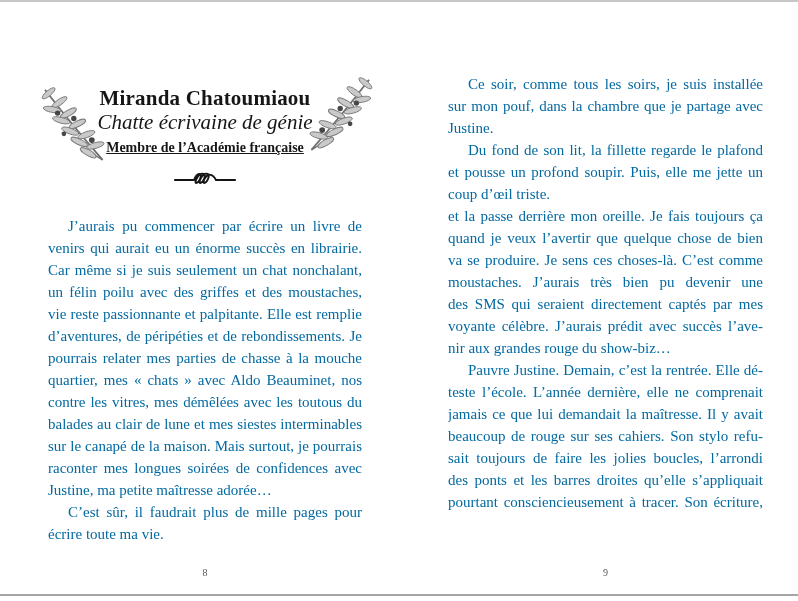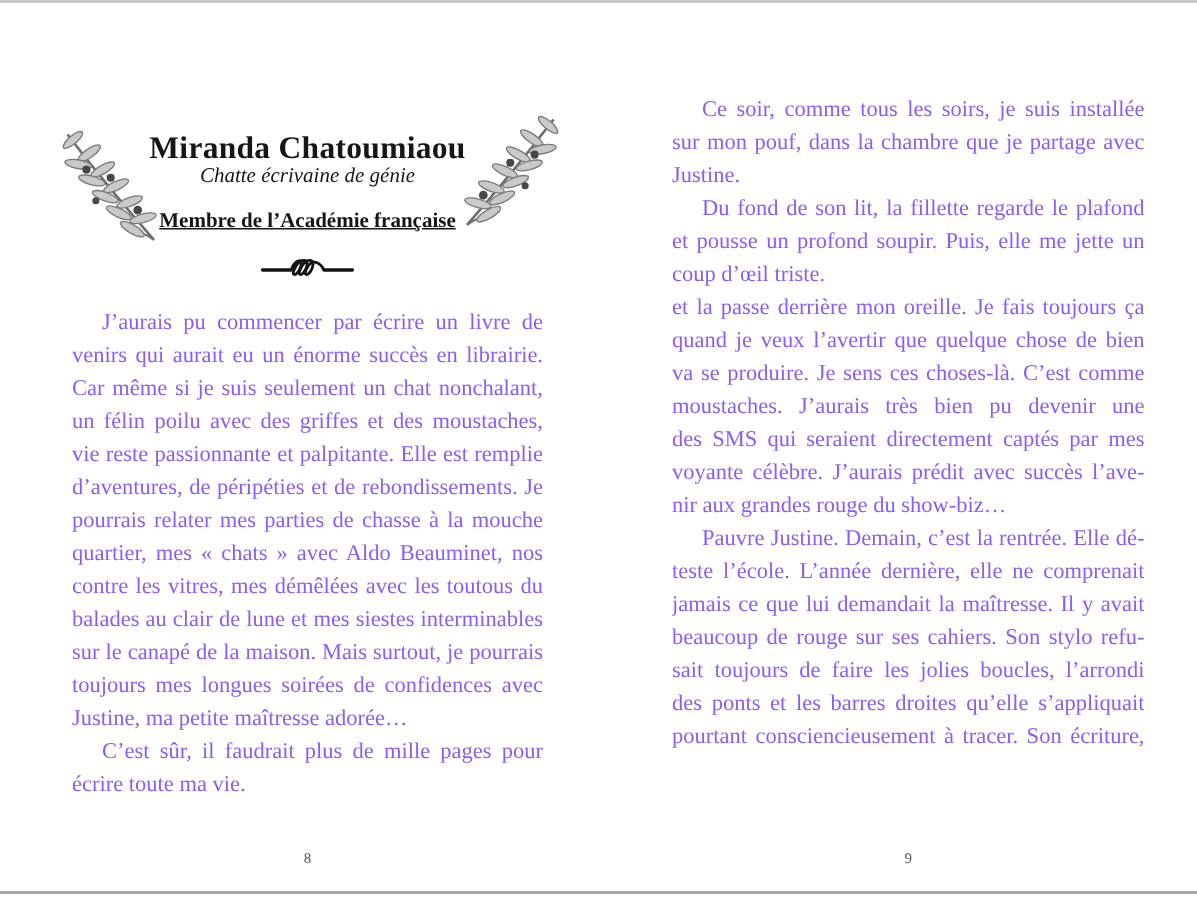--- a/index.html
+++ b/index.html
@@ -15,36 +15,36 @@
   .rule.bottom { top:594px; height:2px; background:#a6a6a6; }
 
   .page { position:absolute; top:0; height:601px; }
   .page.left  { left:48px;  width:314px; }
   .page.right { left:448px; width:315px; }
 
   .bp-title, .bp-subtitle, .bp-role {
     position:absolute; left:0; width:100%; text-align:center; color:#161616;
   }
   .bp-title    { top:74px;  font-size:21px; font-weight:700; letter-spacing:.2px;margin-top:12px; }
-  .bp-subtitle { top:110px; font-size:14px; font-style:italic;text-align:center; }
+  .bp-subtitle { top:110px; font-size:21px; font-style:italic;text-align:center; }
   .bp-role     { top:140px; font-size:14px; font-weight:700;text-decoration:underline; }
 
   .ornament { position:absolute; width:72px; height:82px; }
   .ornament.left-branch  { left:-12px; top:82px; }
   .ornament.right-branch { right:-16px; top:72px; }
   .ornament.right-branch svg { transform:scaleX(-1); }
   .ornament svg { width:100%; height:100%; }
 
   .divider {
     position:absolute; top:168px; left:50%; transform:translateX(-50%);
     width:62px; height:22px;
   }
   .divider svg { width:100%; height:100%; }
 
-  .body-text { position:absolute; left:0; width:100%; color:#8b5cf6; }
+  .body-text { position:absolute; left:0; width:100%; color:#0369a1;margin-top:11px; }
   .page.left  .body-text { top:204px; }
   .page.right .body-text { top:62px; }
 
   .line {
     font-size:15px;
     height:22px; line-height:22px;
     overflow:hidden;
     text-align:justify;
     text-align-last:justify;
     -moz-text-align-last:justify;
@@ -133,21 +133,21 @@
       <div class="line">venirs qui aurait eu un énorme succès en librairie.</div>
       <div class="line">Car même si je suis seulement un chat nonchalant,</div>
       <div class="line">un félin poilu avec des griffes et des moustaches, ma</div>
       <div class="line">vie reste passionnante et palpitante. Elle est remplie</div>
       <div class="line">d’aventures, de péripéties et de rebondissements. Je</div>
       <div class="line">pourrais relater mes parties de chasse à la mouche</div>
       <div class="line">quartier, mes « chats » avec Aldo Beauminet, nos</div>
       <div class="line">contre les vitres, mes démêlées avec les toutous du</div>
       <div class="line">balades au clair de lune et mes siestes interminables</div>
       <div class="line">sur le canapé de la maison. Mais surtout, je pourrais</div>
-      <div class="line">toujours mes longues soirées de confidences avec</div>
+      <div class="line">raconter mes longues soirées de confidences avec</div>
       <div class="line para-end">Justine, ma petite maîtresse adorée…</div>
       <div class="line first">C’est sûr, il faudrait plus de mille pages pour</div>
       <div class="line para-end">écrire toute ma vie.</div>
     </div>
 
   <div class="page-number">8</div>
 </div>
 
 <div class="page right">
   <div class="body-text">

